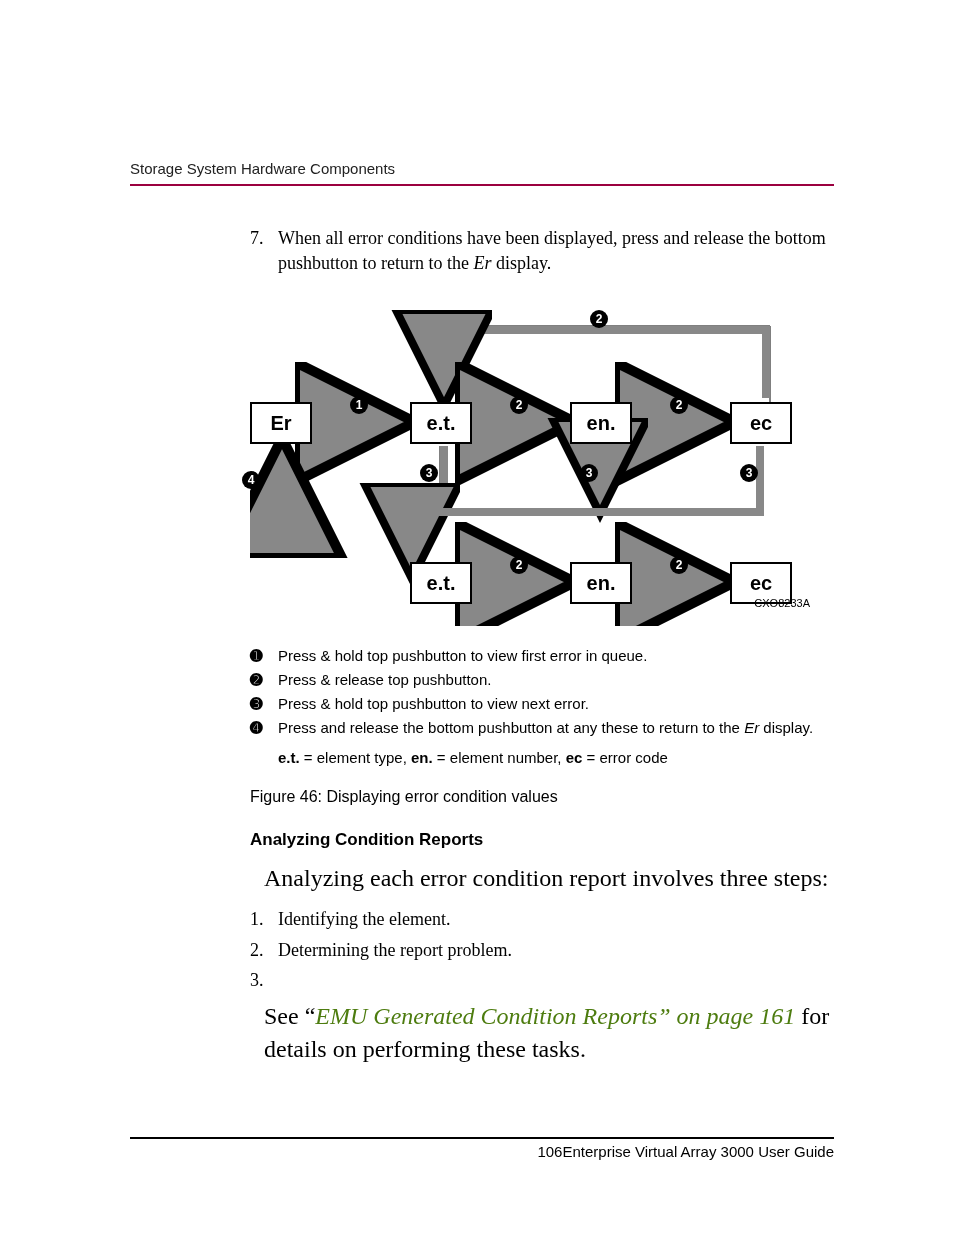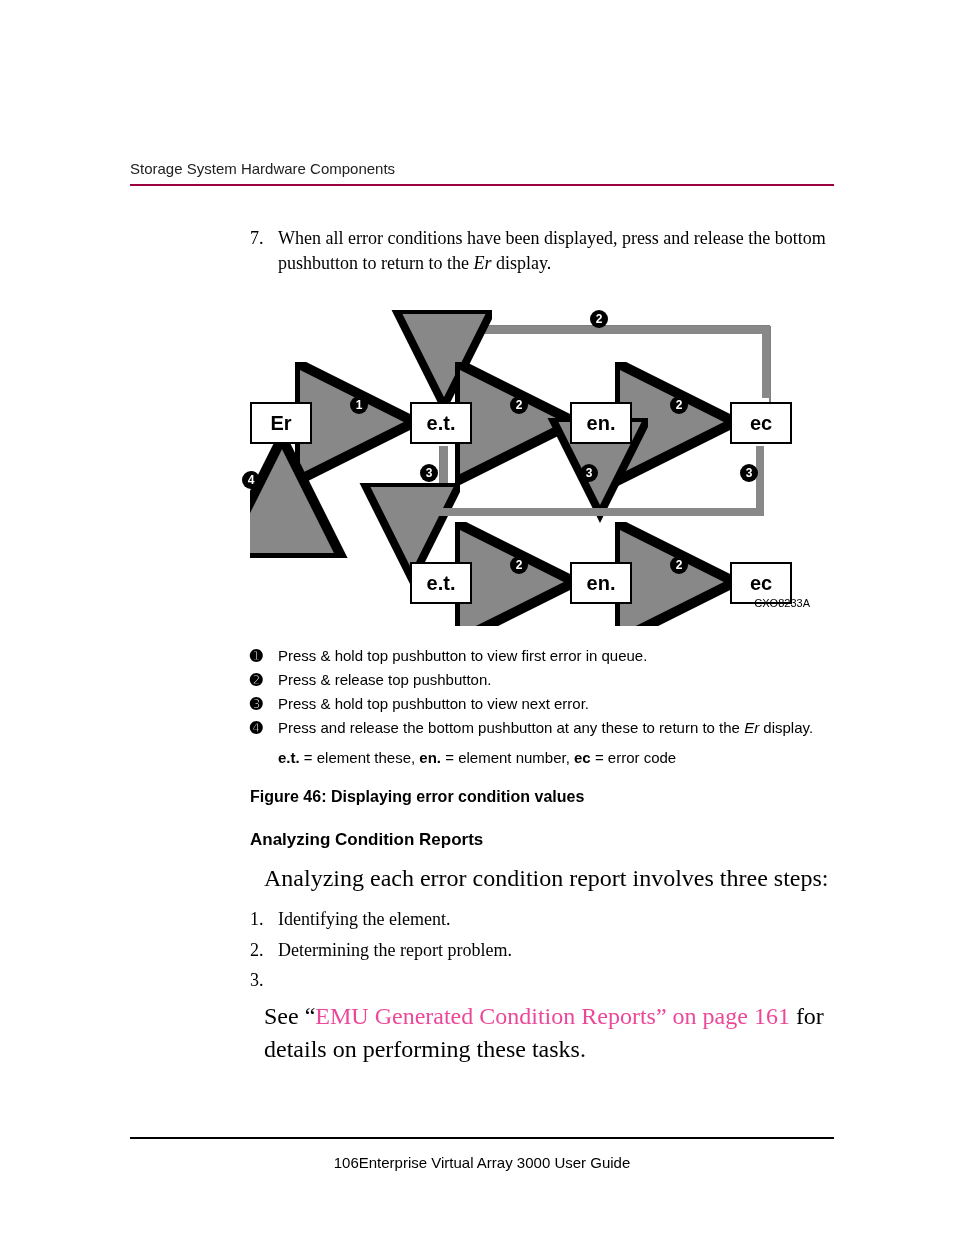--- a/index.html
+++ b/index.html
@@ -81,42 +81,42 @@
     font-family: Arial, Helvetica, sans-serif;
     font-size: 15px;
     line-height: 1.6;
   }
   .legend .row { display:flex; }
   .legend .mk { width: 28px; flex:0 0 28px; font-weight:bold;}
   .legend .definitions { margin-top:6px; padding-left:28px; }
   .legend .definitions b { font-weight:bold; }
   .figcap {
     font-family: Arial, Helvetica, sans-serif;
-    font-weight: bold;
+    font-weight: normal;
     font-size: 16px;
     margin-top: 18px;
   }
   .subhead {
     font-family: Arial, Helvetica, sans-serif;
     font-weight: bold;
     font-size: 17px;
     margin-top: 24px;
     margin-bottom: 12px;
   }
   .para { font-size:24px; line-height:1.4; margin:4px 0 8px 14px;}
   .olist { font-size:18px; line-height:1.7; }
   .olist .orow { display:flex; }
   .olist .on { width:28px; flex:0 0 28px; }
-  .link { color: #ec4899; }
+  .link { color: #4d7c0f; font-style: italic; }
   .footer {
     margin-top: 70px;
     border-top: 2px solid #000;
-    padding-top: 15px;
+    padding-top: 4px;
     display: flex;
-    justify-content: center;
+    justify-content: flex-end;
     font-family: Arial, Helvetica, sans-serif;
     font-size: 15px;
   }
 </style>
 </head>
 <body>
 
 <div class="page">
   <div class="header">
     <span>Storage System Hardware Components</span>
@@ -189,21 +189,21 @@
         </div>
       <div class="row">
           <div class="mk">➌</div>
           <div>Press &amp; hold top pushbutton to view next error.</div>
         </div>
       <div class="row">
           <div class="mk">➍</div>
           <div><span>Press and release the bottom pushbutton at any these to return to the </span><i>Er</i><span> display.</span></div>
         </div>
       <div class="definitions">
-        <b>e.t.</b><span> = element these, </span><b>en.</b><span> = element number, </span><b>ec</b><span> = error code</span>
+        <b>e.t.</b><span> = element type, </span><b>en.</b><span> = element number, </span><b>ec</b><span> = error code</span>
       </div>
     </div>
 
     <div class="figcap">Figure 46:  Displaying error condition values</div>
 
     <div class="subhead">Analyzing Condition Reports</div>
     <div class="para">Analyzing each error condition report involves three steps:</div>
     <div class="olist">
       <div class="orow">
           <div class="on">1.</div>

